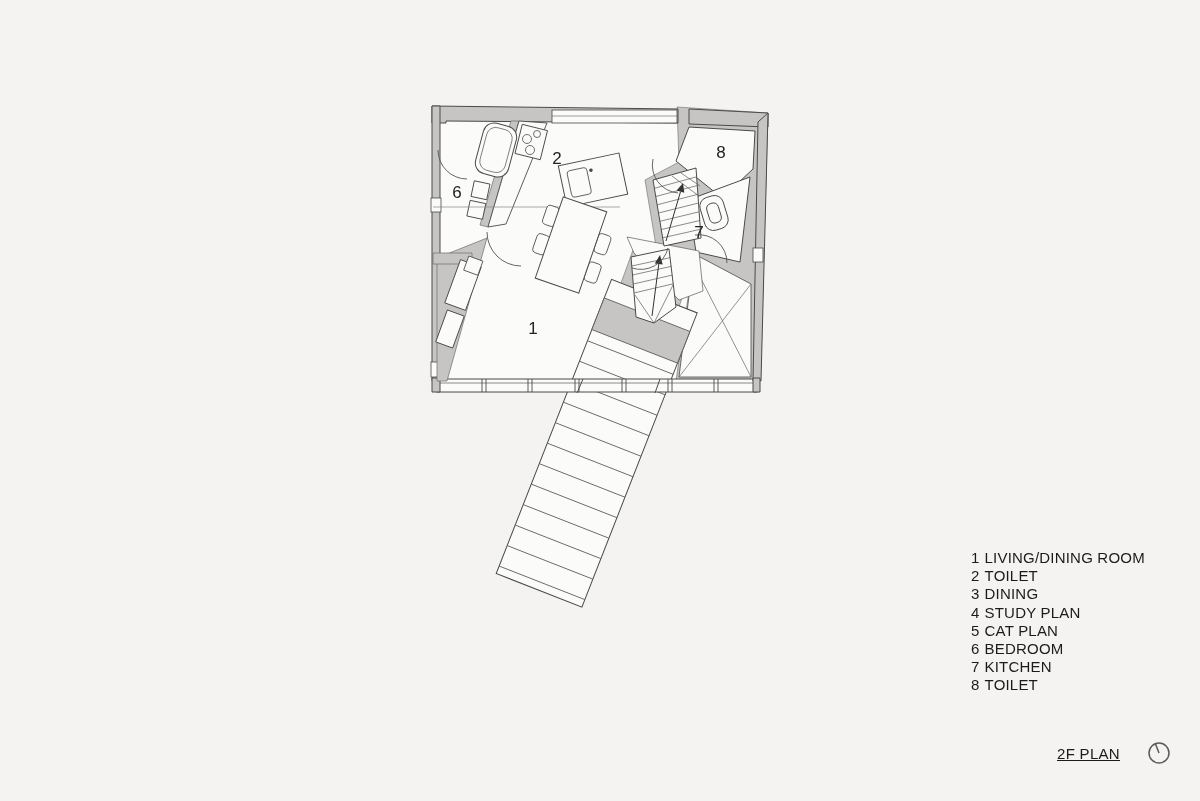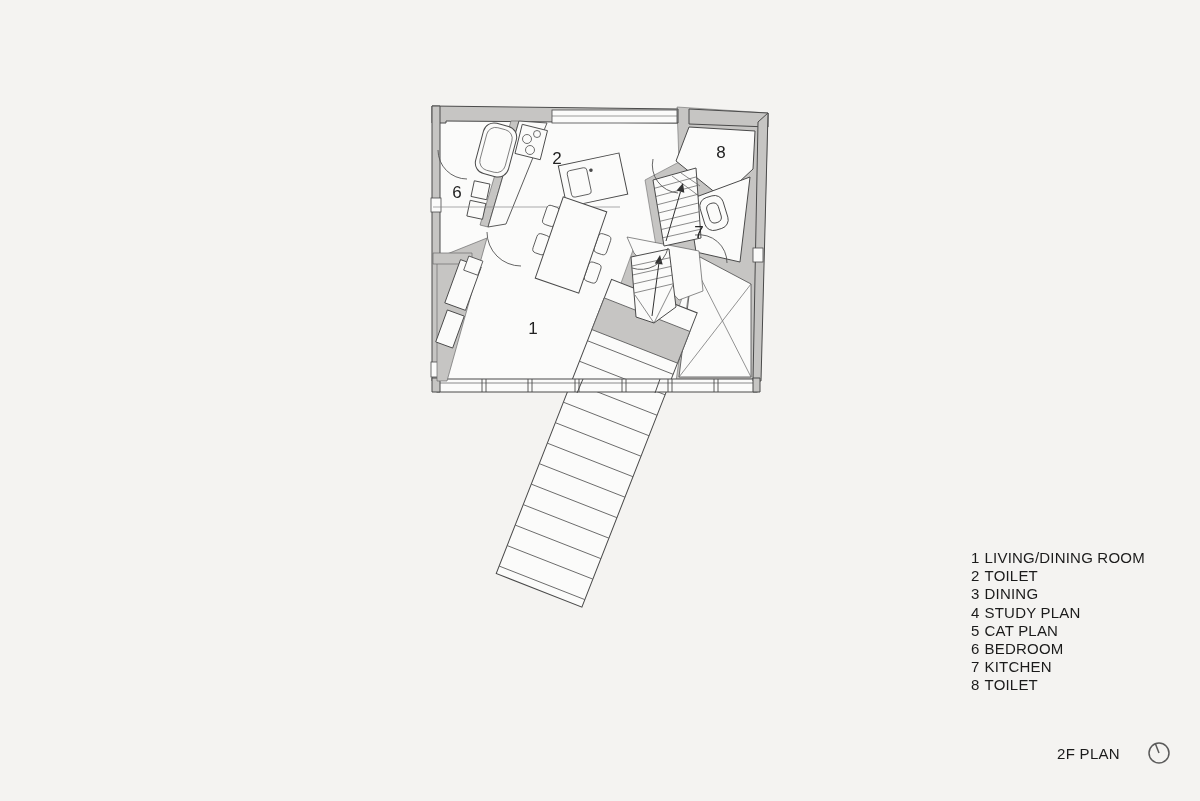--- a/index.html
+++ b/index.html
@@ -4,21 +4,21 @@
 <style>
   html,body{margin:0;padding:0;}
   .canvas{position:relative;width:1200px;height:801px;background:#f4f3f1;overflow:hidden;
           font-family:"Liberation Sans", sans-serif;}
   .plan-svg{position:absolute;left:0;top:0;}
   .legend{position:absolute;left:971px;top:549px;color:#1b1b1b;font-size:15px;line-height:18.2px;
           letter-spacing:0.2px;white-space:nowrap;}
   .legend-row span{display:inline;}
   .legend-num{margin-right:5px;}
   .title-row{position:absolute;left:1057px;top:740px;color:#1b1b1b;font-size:15px;letter-spacing:0.3px;
-             display:flex;align-items:center;gap:26px;}
+             display:flex;align-items:center;gap:26px;text-decoration:underline;}
   .north{display:block;}
   svg text{font-family:"Liberation Sans", sans-serif;fill:#222;}
 </style>
 </head>
 <body>
 
 <div class="canvas">
 
   <svg class="plan-svg" width="1200" height="801" viewBox="0 0 1200 801">
 

